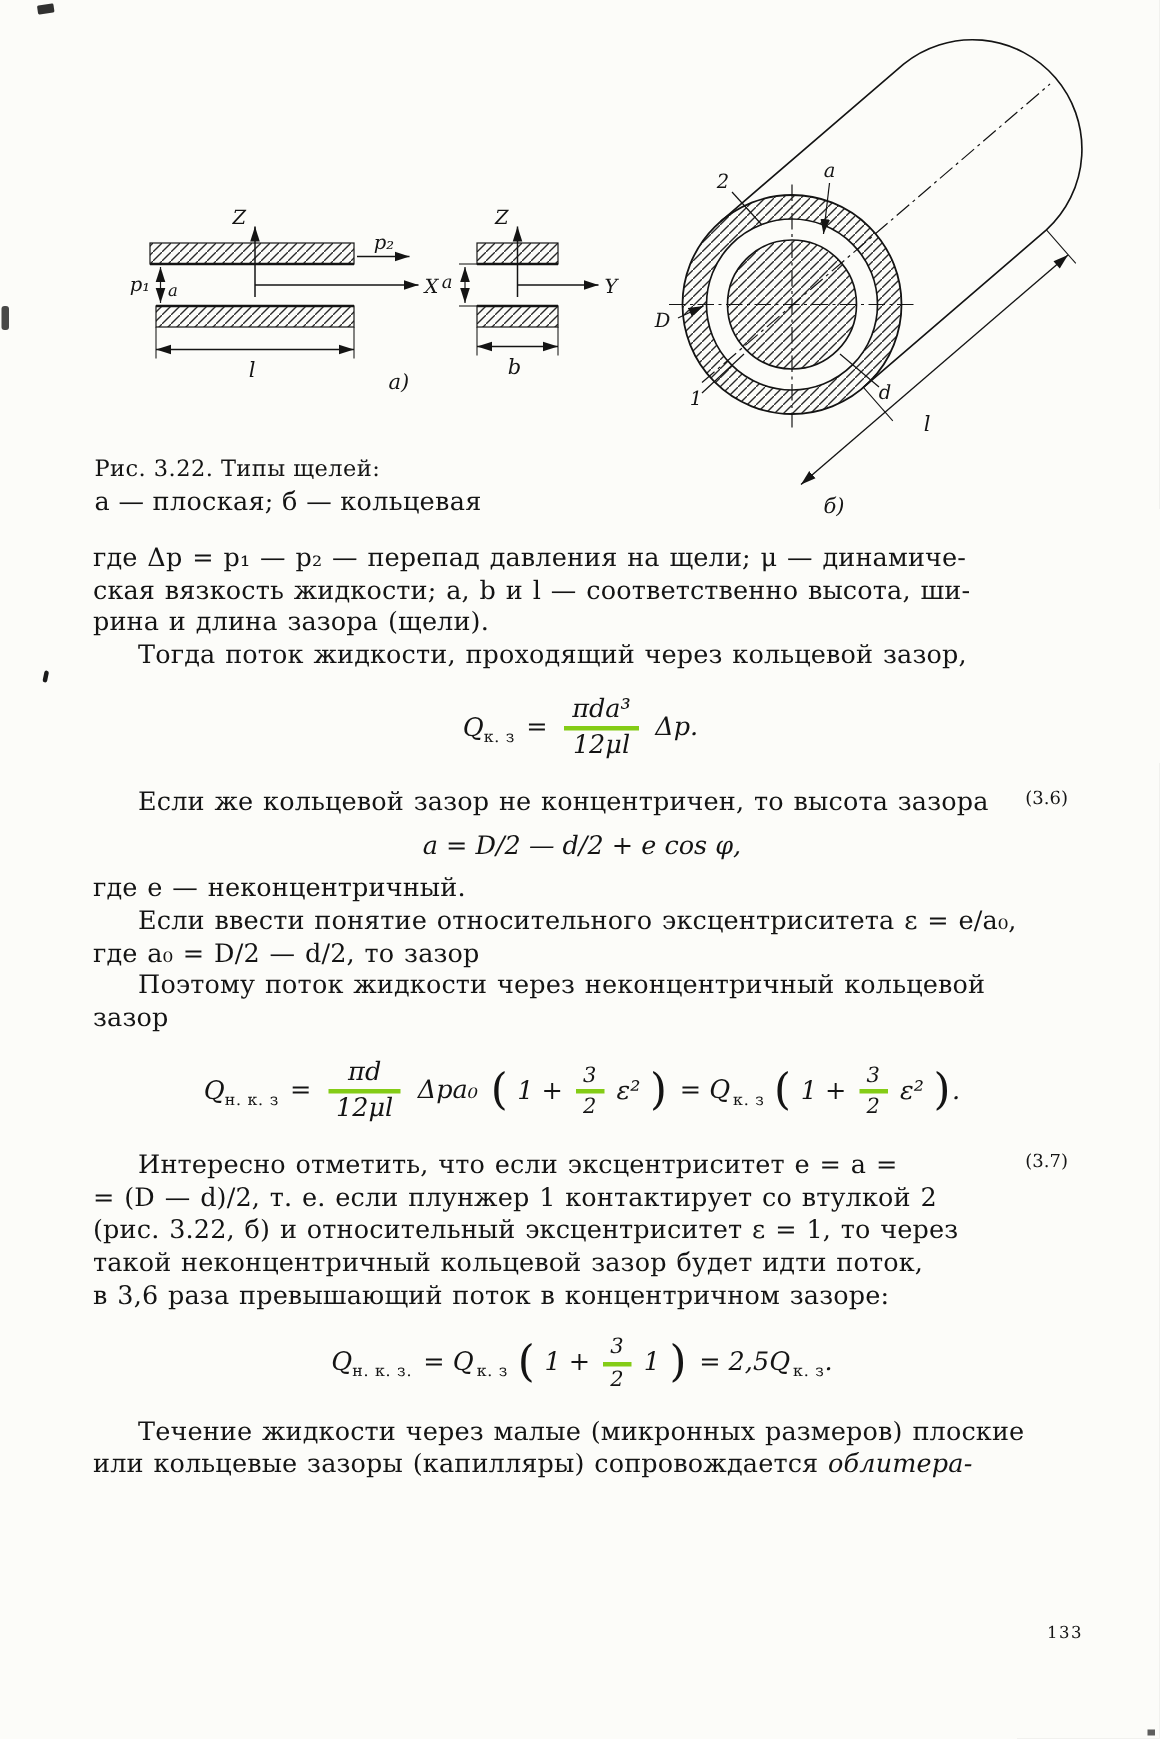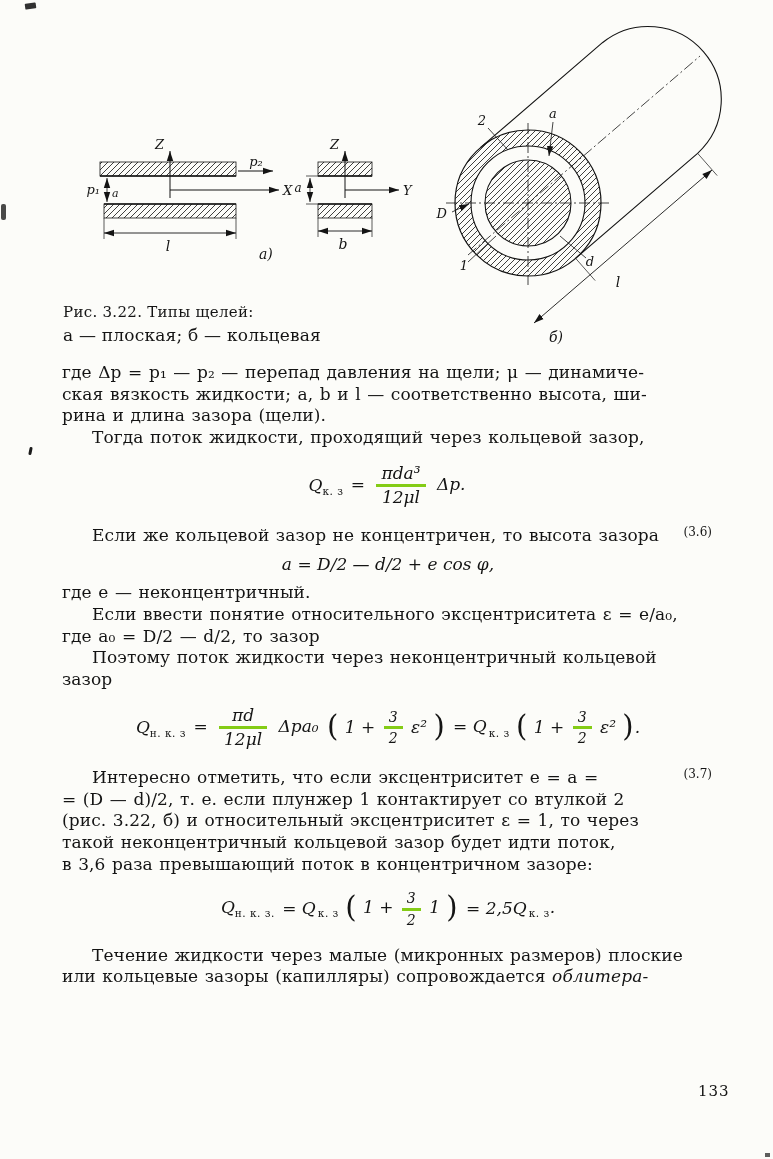--- a/index.html
+++ b/index.html
@@ -19,21 +19,21 @@
   .eq-big{margin:15px 0 17px;}
   .eq-line{margin:7px 0;}
   .eq-row sub{font-style:normal;font-size:10.5px;letter-spacing:.5px;}
   .frac{display:inline-block;vertical-align:middle;text-align:center;margin:0 4px;line-height:1.15;}
   .frac .top{display:block;border-bottom:3px solid #84cc16;padding:0 5px 1px;}
   .frac .bot{display:block;padding:1px 5px 0;}
   .frac.small{font-size:14px;margin:0 3px;}
   .bp{font-style:normal;font-size:29px;vertical-align:middle;line-height:0;position:relative;top:-2px;padding:0 1px;}
   .eq-no{position:absolute;right:2px;top:50%;transform:translateY(-50%);font-style:normal;font-size:12px;margin-top:47px;}
   .m{margin:0 2px;}
-  .page-num{position:absolute;left:698px;top:1082px;font-size:15px;letter-spacing:1px;}
+  .page-num{position:absolute;left:698px;top:1082px;font-size:11px;letter-spacing:1px;}
   .artifact{position:absolute;background:#1b1b1b;}
   .a1{left:25px;top:3px;width:11px;height:6px;transform:rotate(-8deg);opacity:.9;border-radius:1px;}
   .a2{left:1px;top:204px;width:5px;height:16px;border-radius:2px;opacity:.8;}
   .a3{left:29px;top:447px;width:3px;height:8px;border-radius:2px;transform:rotate(12deg);}
   .a4{left:765px;top:1153px;width:5px;height:4px;opacity:.7;}
 </style>
 </head>
 <body>
 
 <div class="page">

